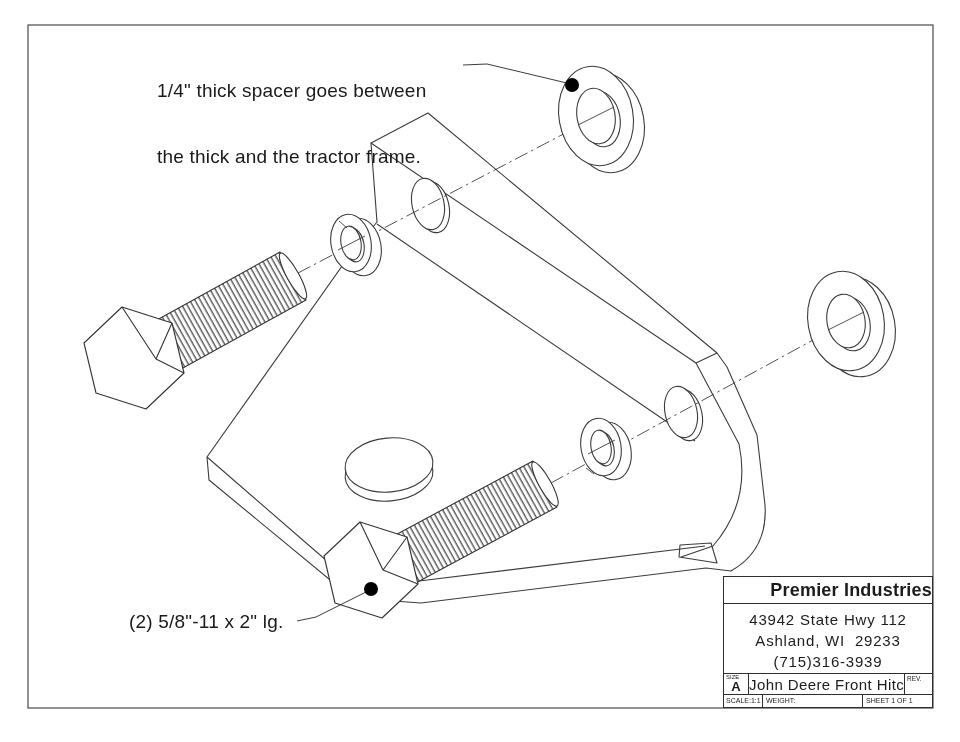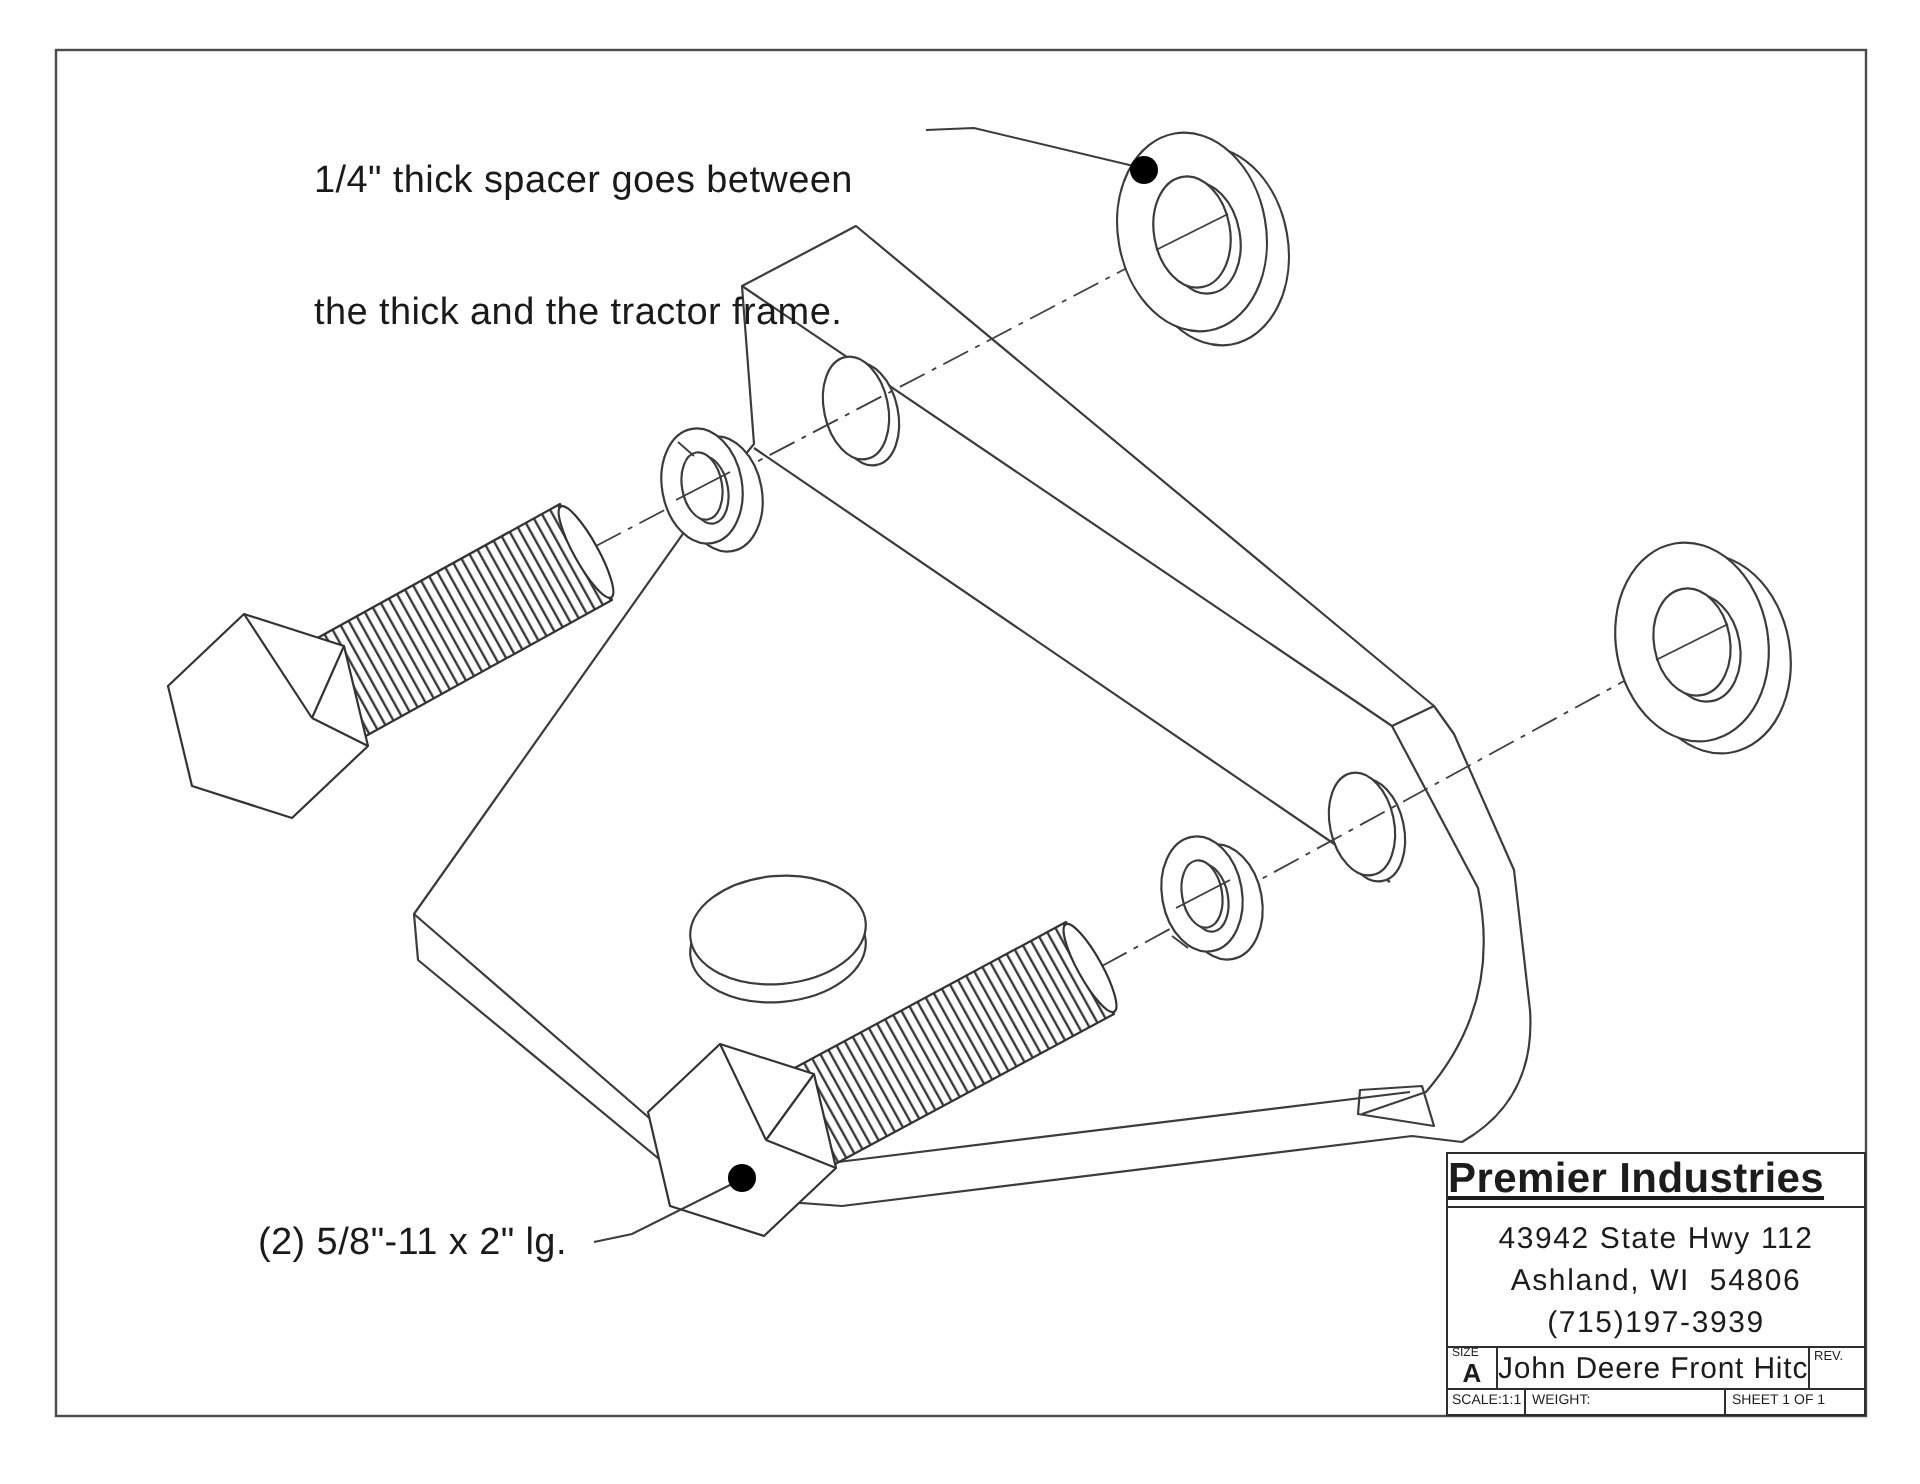--- a/index.html
+++ b/index.html
@@ -4,22 +4,22 @@
 <style>
   html,body{margin:0;padding:0;background:#fff;}
   .sheet{position:relative;width:960px;height:742px;background:#ffffff;overflow:hidden;
          font-family:"Liberation Sans",sans-serif;color:#1c1c1c;}
   .sheet svg{position:absolute;left:0;top:0;}
   .note{position:absolute;font-size:19px;line-height:22px;letter-spacing:.2px;color:#1a1a1a;white-space:pre;}
   .note2{position:absolute;font-size:19px;letter-spacing:.2px;color:#1a1a1a;white-space:pre;}
   
   .tblock{position:absolute;left:723px;top:576px;width:210px;height:132px;border:1px solid #2e2e2e;
           box-sizing:border-box;background:#fff;}
-  .tb-company{height:26px;line-height:26px;text-align:left;font-weight:bold;font-size:21px;
-              border-bottom:1px solid #2e2e2e;letter-spacing:.2px;text-decoration:underline;}
+  .tb-company{height:26px;line-height:26px;text-align:right;font-weight:bold;font-size:18px;
+              border-bottom:1px solid #2e2e2e;letter-spacing:.2px;}
   .tb-addr{height:70px;border-bottom:1px solid #2e2e2e;text-align:center;padding-top:5px;box-sizing:border-box;}
   .tb-addr div{font-size:15px;line-height:21px;letter-spacing:.8px;white-space:pre;}
   .tb-row{height:21px;display:flex;border-bottom:1px solid #2e2e2e;box-sizing:border-box;}
   .tb-size{width:25px;border-right:1px solid #2e2e2e;box-sizing:border-box;text-align:center;position:relative;}
   .tb-size-label{position:absolute;left:2px;top:0px;font-size:6px;}
   .tb-size-value{position:absolute;left:0;right:0;top:5px;font-weight:bold;font-size:13px;}
   .tb-title{flex:1;text-align:center;font-size:15px;line-height:21px;letter-spacing:.4px;white-space:nowrap;overflow:hidden;}
   .tb-rev{width:28px;border-left:1px solid #2e2e2e;box-sizing:border-box;font-size:6.5px;padding:1px 0 0 2px;}
   .tb-bottom{height:13px;display:flex;font-size:7px;}
   .tb-scale{width:39px;border-right:1px solid #2e2e2e;box-sizing:border-box;padding:2px 0 0 2px;white-space:nowrap;}
@@ -129,22 +129,22 @@
   <div class="note" style="left:157px;top:36px;">
     <div>1/4" thick spacer goes between</div>
     <div>the thick and the tractor frame.</div>
   </div>
   <div class="note2" style="left:129px;top:611px;">(2) 5/8"-11 x 2" lg.</div>
 
   <div class="tblock">
     <div class="tb-company">Premier Industries</div>
     <div class="tb-addr">
       <div>43942 State Hwy 112</div>
-      <div>Ashland, WI  54806</div>
-      <div>(715)197-3939</div>
+      <div>Ashland, WI  29233</div>
+      <div>(715)316-3939</div>
     </div>
     <div class="tb-row">
       <div class="tb-size">
         <span class="tb-size-label">SIZE</span>
         <span class="tb-size-value">A</span>
       </div>
       <div class="tb-title">John Deere Front Hitch</div>
       <div class="tb-rev">REV.</div>
     </div>
     <div class="tb-bottom">

